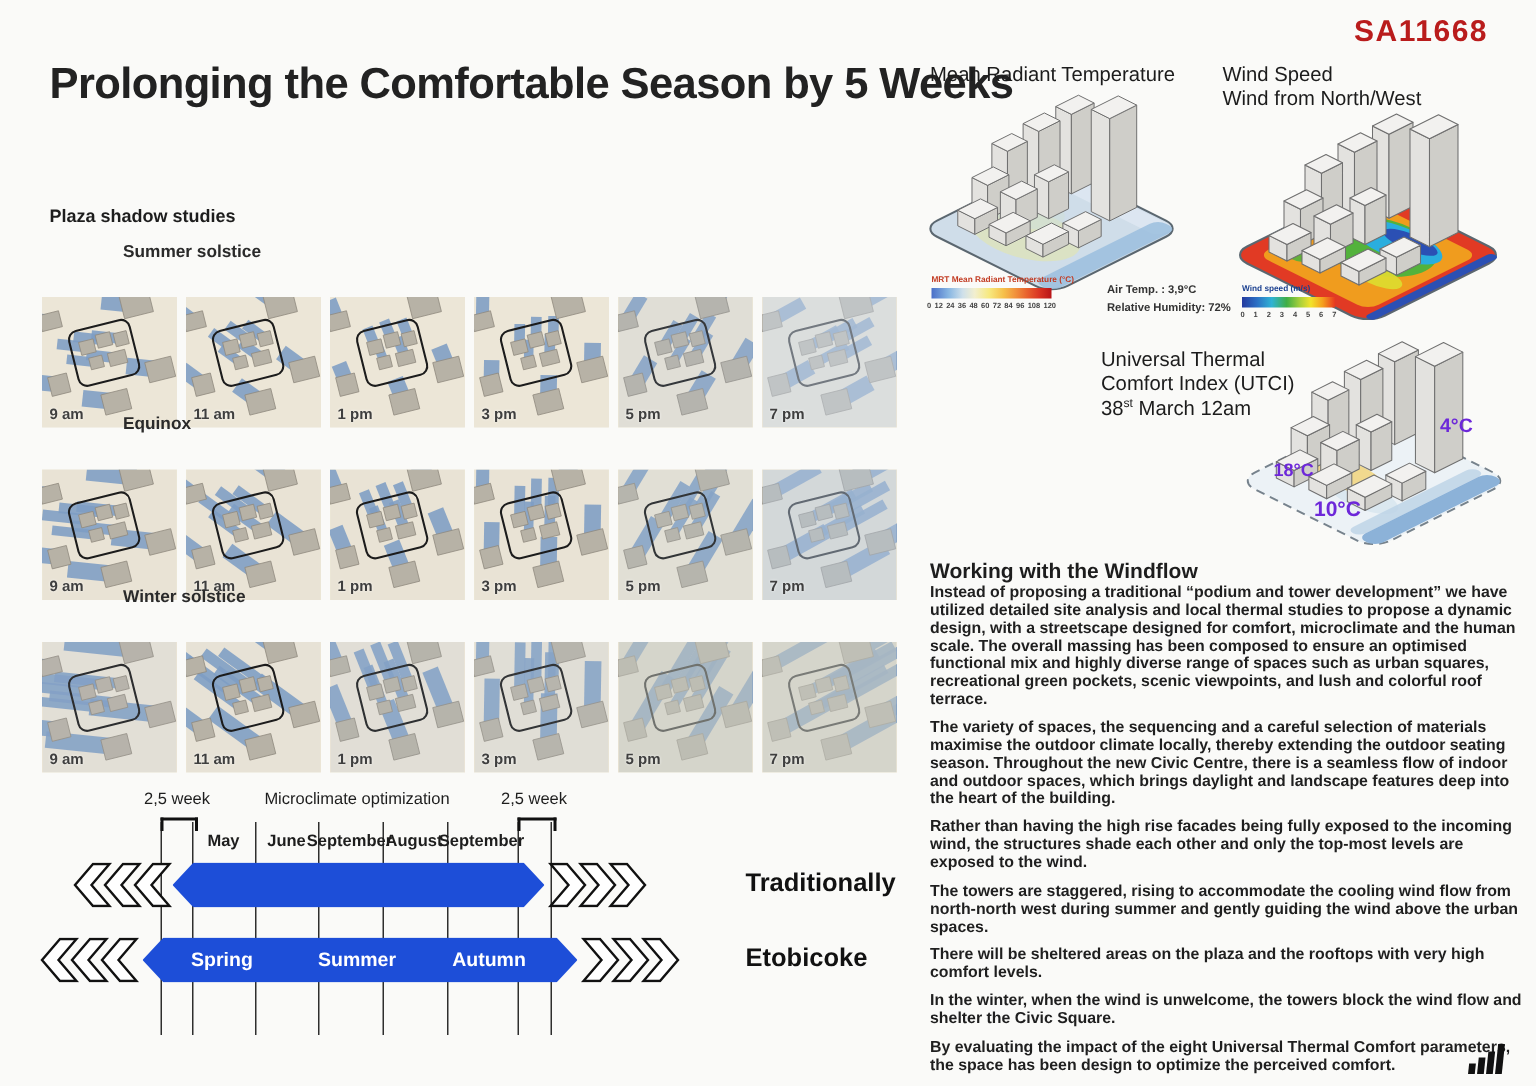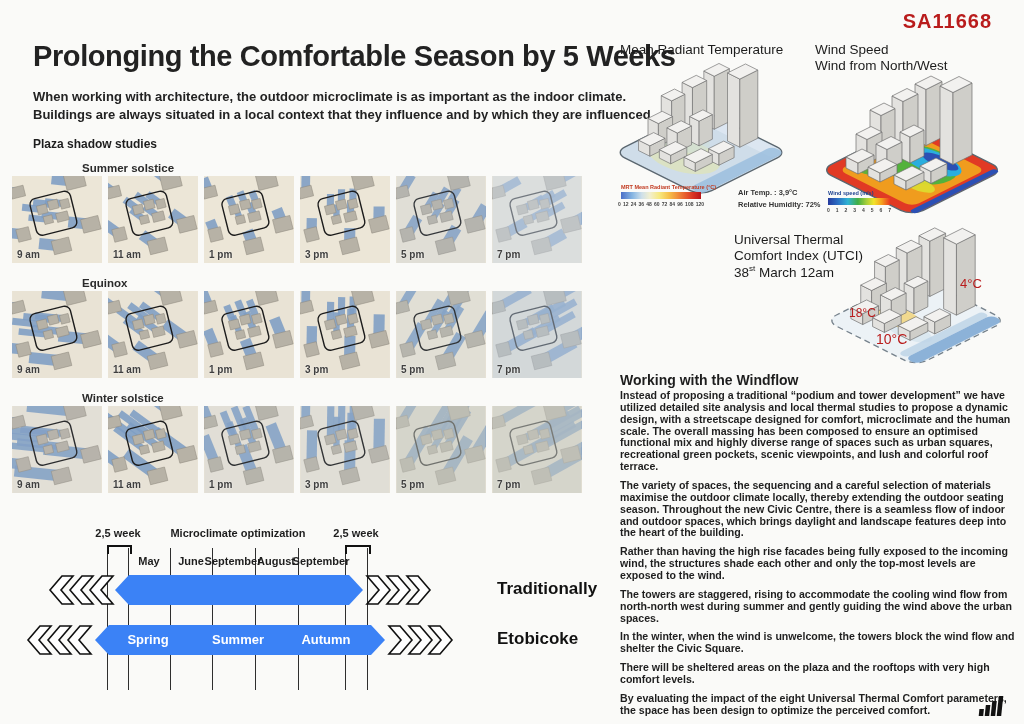--- a/index.html
+++ b/index.html
@@ -6,61 +6,59 @@
   #page{position:relative;width:1024px;height:724px;background:#fafaf8;overflow:hidden;
         font-family:"Liberation Sans",sans-serif;color:#1d1d1d;}
   .abs{position:absolute;}
   
   .board-id{position:absolute;top:10px;right:32px;font-size:20px;font-weight:bold;color:#b91c1c;letter-spacing:1px;}
   .title{position:absolute;left:33px;top:40px;margin:0;font-size:29px;font-weight:bold;letter-spacing:-0.4px;color:#222;}
   .intro{position:absolute;left:33px;top:88px;margin:0;font-size:13px;font-weight:bold;line-height:1.35;white-space:pre-line;color:#222;}
   
   .ss-heading{position:absolute;left:33px;top:137px;font-size:12px;font-weight:bold;}
   .row-label{position:absolute;left:38px;font-size:11.5px;font-weight:bold;color:#2a2a2a;margin-left:44px;}
-  .thumb-row{position:absolute;left:12px;display:flex;gap:6px;}
+  .thumb-row{position:absolute;left:28px;display:flex;gap:6px;margin-top:22px;}
   .thumb{position:relative;width:90px;height:87px;overflow:hidden;background:#ece6d7;}
   .thumb svg{display:block;}
   .thumb .time{position:absolute;left:5px;bottom:3px;font-size:10px;font-weight:bold;color:#3f3f3f;
                text-shadow:0 0 2px rgba(255,255,255,.8);}
   
   .timeline{position:absolute;left:25px;top:515px;width:585px;height:200px;}
   .tl-lines div{position:absolute;top:33px;width:1px;height:142px;background:#2e2e2e;}
-  .tl-lab{position:absolute;font-size:11px;font-weight:bold;text-align:center;}
+  .tl-lab{position:absolute;font-size:11px;font-weight:normal;text-align:center;}
   .bracket{position:absolute;top:30px;height:7px;border:2px solid #111;border-bottom:none;}
   .month{position:absolute;top:40px;width:60px;text-align:center;font-size:11px;font-weight:bold;}
-  .tl-arrow{position:absolute;height:30px;background:#3b82f6;
+  .tl-arrow{position:absolute;height:30px;background:#1d4ed8;
             clip-path:polygon(0 50%,14px 0,calc(100% - 14px) 0,100% 50%,calc(100% - 14px) 100%,14px 100%);}
   .season{position:absolute;top:7px;width:70px;text-align:center;font-size:13px;font-weight:bold;color:#fff;}
   .tl-side-label{position:absolute;left:472px;font-size:17px;font-weight:bold;color:#111;}
   .chev{position:absolute;}
   
   .fig-title{position:absolute;font-size:13.5px;font-weight:normal;line-height:1.18;color:#1c1c1c;}
   .legend-label{position:absolute;font-size:5.5px;font-weight:bold;}
   .cbar{position:absolute;height:7px;}
   .cbar-mrt{background:linear-gradient(to right,#4a6fc8,#86b5e2 14%,#cfe0ea 26%,#f2efcf 36%,#f7e97f 48%,#f6c04a 60%,#f1913c 70%,#e85f2d 80%,#d93323 90%,#b81418);}
   .cbar-wind{background:linear-gradient(to right,#253a9e,#2b6fc4 16%,#2fb3d4 32%,#3fae45 48%,#a6cf3a 62%,#f2e32b 74%,#f59d1d 87%,#e8391f);}
   .ticks{position:absolute;display:flex;justify-content:space-between;font-size:5px;color:#444;font-weight:bold;}
   .envtext{position:absolute;font-size:7.5px;font-weight:bold;line-height:1.6;color:#333;}
-  .utci-temp{position:absolute;font-weight:normal;color:#b91c1c;}
+  .utci-temp{position:absolute;font-weight:bold;color:#6d28d9;}
   sup{font-size:60%;}
   
   .wf-heading{position:absolute;left:620px;top:372px;font-size:14px;font-weight:bold;}
   .wf-body{position:absolute;left:620px;top:390px;width:400px;}
   .wf-body p{margin:0 0 7px 0;font-size:10.6px;font-weight:bold;line-height:1.12;color:#1f1f1f;}
   .logo{position:absolute;left:977px;top:694px;}
 </style>
 </head>
 <body>
 
 <div id="page">
 
   <div class="board-id">SA11668</div>
   <h1 class="title">Prolonging the Comfortable Season by 5 Weeks</h1>
-  <p class="intro">When working with architecture, the outdoor microclimate is as important as the indoor climate.
-Buildings are always situated in a local context that they influence and by which they are influenced.</p>
 
   <div class="ss-heading">Plaza shadow studies</div>
 
   <div class="row-label" style="top:162px">Summer solstice</div>
   <div class="thumb-row" style="top:176px">
       <div class="thumb">
         <svg width="90" height="87" viewBox="0 0 90 88">
       <rect width="90" height="88" fill="#ece6d7"></rect>
       <g transform="rotate(-14 45 44)">
             <rect x="72" y="3.6" width="23.5" height="12.8" fill="#7d9dc4" opacity="0.88" transform="rotate(200 72 10)"></rect>
@@ -832,22 +830,22 @@
   <div class="utci-temp" style="left:960px;top:276px;font-size:13px">4°C</div>
   <div class="utci-temp" style="left:849px;top:306px;font-size:12px">18°C</div>
   <div class="utci-temp" style="left:876px;top:331px;font-size:14px">10°C</div>
 
   <div class="wf-heading">Working with the Windflow</div>
   <div class="wf-body">
     <p>Instead of proposing a traditional “podium and tower development” we have utilized detailed site analysis and local thermal studies to propose a dynamic design, with a streetscape designed for comfort, microclimate and the human scale. The overall massing has been composed to ensure an optimised functional mix and highly diverse range of spaces such as urban squares, recreational green pockets, scenic viewpoints, and lush and colorful roof terrace.</p>
     <p>The variety of spaces, the sequencing and a careful selection of materials maximise the outdoor climate locally, thereby extending the outdoor seating season. Throughout the new Civic Centre, there is a seamless flow of indoor and outdoor spaces, which brings daylight and landscape features deep into the heart of the building.</p>
     <p>Rather than having the high rise facades being fully exposed to the incoming wind, the structures shade each other and only the top-most levels are exposed to the wind.</p>
     <p>The towers are staggered, rising to accommodate the cooling wind flow from north-north west during summer and gently guiding the wind above the urban spaces.</p>
+    <p>There will be sheltered areas on the plaza and the rooftops with very high comfort levels.</p>
     <p>In the winter, when the wind is unwelcome, the towers block the wind flow and shelter the Civic Square.</p>
-    <p>There will be sheltered areas on the plaza and the rooftops with very high comfort levels.</p>
     <p>By evaluating the impact of the eight Universal Thermal Comfort parameters, the space has been design to optimize the perceived comfort.</p>
   </div>
 
   <svg class="logo" width="28" height="24">
     <g transform="skewX(-6)" fill="#111">
       <rect x="4" y="15" width="4.5" height="7"></rect>
       <rect x="10" y="11" width="4.5" height="11"></rect>
       <rect x="16" y="7" width="4.5" height="15"></rect>
       <rect x="22" y="2" width="4.5" height="20"></rect>
     </g>

